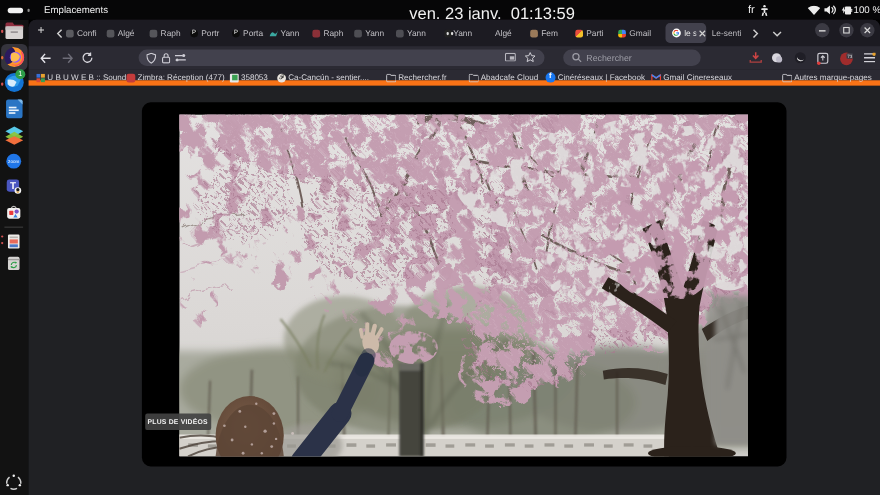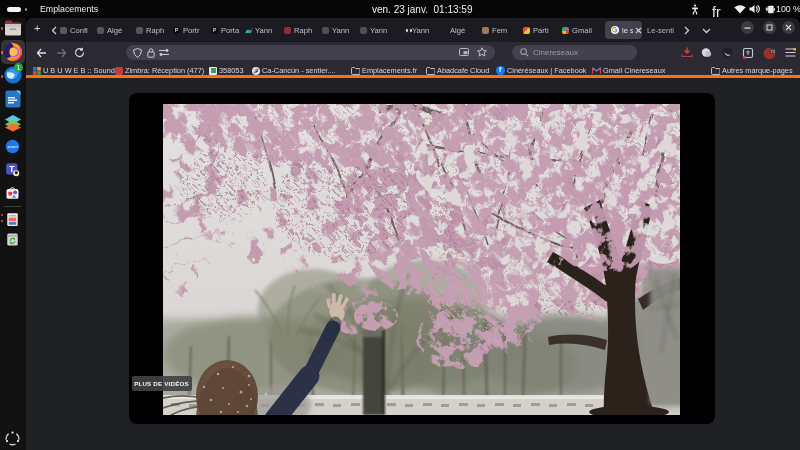--- a/index.html
+++ b/index.html
@@ -3,39 +3,39 @@
 <style>
 *{margin:0;padding:0;box-sizing:border-box}
 html,body{width:800px;height:450px;overflow:hidden;background:#000;font-family:"Liberation Sans",sans-serif}
 #screen{position:absolute;left:0;top:0;width:800px;height:392px;background:#000}
 .abs{position:absolute}
 
 #topbar{position:absolute;left:0;top:0;width:800px;height:18px;background:#060607;color:#e9e9e9;font-size:9px}
 #wspill{position:absolute;left:7px;top:7px;width:14px;height:4.5px;border-radius:3px;background:#f2f2f2}
 #wsdot{position:absolute;left:24.5px;top:8.2px;width:2.6px;height:2.6px;border-radius:50%;background:#8f8f8f}
 #appname{position:absolute;left:40px;top:3.5px;font-size:8.8px;color:#f0f0f0}
-#clock{position:absolute;left:372px;top:3.5px;font-size:10px;color:#f1f1f1}
+#clock{position:absolute;left:372px;top:3.5px;font-size:15px;color:#f1f1f1}
 
 #dock{position:absolute;left:0;top:18px;width:26px;height:432px;background:#121212}
 .dicon{position:absolute;left:3px;width:20px;height:20px}
 .ddot{position:absolute;left:0.5px;width:2.5px;height:2.5px;border-radius:50%;background:#d45252}
 
 #win{position:absolute;left:26px;top:18px;width:774px;height:432px;background:#1c1b22;border-radius:7px 7px 0 0}
 #tabbar{position:absolute;left:0;top:0;width:774px;height:24px;background:#1c1b22;border-radius:7px 7px 0 0}
 .tabt{position:absolute;top:7.5px;font-size:7.6px;color:#c0bfc4;white-space:nowrap}
 .fava{position:absolute;top:9px;width:7px;height:7px;border-radius:2px}
 #activetab{position:absolute;left:579px;top:3px;width:37px;height:18px;background:#42414d;border-radius:4px}
 .winbtn{position:absolute;top:3px;width:13px;height:13px;border-radius:50%;background:#3b3a43;color:#d6d6d6}
 .winbtn svg{display:block;margin:0 auto}
 
 #navbar{position:absolute;left:0;top:24px;width:774px;height:21px;background:#2b2a33}
 #urlbar{position:absolute;left:100px;top:2.5px;width:369px;height:15px;background:#42414d;border-radius:8px;overflow:hidden}
 #searchbar{position:absolute;left:486px;top:2.5px;width:125px;height:15px;background:#42414d;border-radius:8px;color:#9d9da6;font-size:8px}
 
-#bmbar{position:absolute;left:0;top:45px;width:774px;height:15px;background:#2b2a33;border-bottom:3px solid #f97316;font-size:7.35px;color:#d9d8dd}
+#bmbar{position:absolute;left:0;top:45px;width:774px;height:15px;background:#2b2a33;border-bottom:5px solid #f97316;font-size:7.35px;color:#d9d8dd}
 .bmi{position:absolute;top:3.2px;white-space:nowrap}
 
 #content{position:absolute;left:0;top:60px;width:774px;height:372px;background:#202124}
 #player{position:absolute;left:102.5px;top:15px;width:586px;height:331px;background:#000;border-radius:8px}
 #vid{position:absolute;left:34.5px;top:11px;width:517px;height:311px;filter:blur(0.7px)}
 #plus{position:absolute;left:3px;top:283px;width:60px;height:15px;background:rgba(66,66,66,0.92);border-radius:2px;color:#f2f2f2;font-size:6.2px;font-weight:bold;letter-spacing:.2px;line-height:15px;text-align:center}
 </style></head>
 <body>
 <div id="screen">
 
@@ -44,21 +44,21 @@
       <div id="wsdot"></div>
   <div id="appname">Emplacements</div>
   <div id="clock">ven. 23 janv.&nbsp; 01:13:59</div>
   <svg class="abs" style="left:690px;top:4px" width="10" height="11" viewBox="0 0 10 11" fill="#e8e8e8">
     <circle cx="5" cy="1.6" r="1.1"></circle>
         <rect x="2" y="3.6" width="6" height="1.6" rx="0.8"></rect>
         <rect x="4.2" y="3.8" width="1.6" height="4"></rect>
     <rect x="2.8" y="7.5" width="1.4" height="3" transform="rotate(14 3.5 9)"></rect>
         <rect x="5.8" y="7.5" width="1.4" height="3" transform="rotate(-14 6.5 9)"></rect>
   </svg>
-  <div class="abs" style="left:712px;top:3.5px;font-size:14px;color:#f0f0f0">fr</div>
+  <div class="abs" style="left:680px;top:3.5px;font-size:10px;color:#f0f0f0">fr</div>
   <svg class="abs" style="left:734px;top:5px" width="12" height="9" viewBox="0 0 12 9">
         <path d="M6 8.6 L0.3 2.2 Q6 -1.8 11.7 2.2 Z" fill="#ececec"></path>
       </svg>
   <svg class="abs" style="left:749px;top:4px" width="11" height="10" viewBox="0 0 11 10" fill="#ececec">
     <path d="M0.5 3.5 h2 L5.5 1 v8 L2.5 6.5 h-2 Z"></path>
     <path d="M7 2.5 Q9.5 5 7 7.5" stroke="#ececec" stroke-width="1.1" fill="none"></path>
     <path d="M8.6 1.2 Q12.2 5 8.6 8.8" stroke="#ececec" stroke-width="1.1" fill="none"></path>
   </svg>
   <svg class="abs" style="left:762px;top:4.5px" width="13" height="9" viewBox="0 0 13 9">
     <path d="M3.2 4.5 L5.4 1 v2.6 h1.4 L4.6 7.2 v-2.7 Z" fill="#ececec"></path>
@@ -271,21 +271,21 @@
           </svg>
       <svg class="abs" style="left:351px;top:2.5px" width="10" height="10" viewBox="0 0 10 10">
             <path d="M5 0.8 L6.3 3.6 9.4 3.9 7.1 6 7.8 9 5 7.4 2.2 9 2.9 6 0.6 3.9 3.7 3.6Z" fill="none" stroke="#cfced6" stroke-width="0.9"></path>
           </svg>
     </div>
     <div id="searchbar">
       <svg class="abs" style="left:8px;top:3.5px" width="9" height="9" viewBox="0 0 9 9">
             <circle cx="3.6" cy="3.6" r="2.8" fill="none" stroke="#9d9da6" stroke-width="1.1"></circle>
             <path d="M5.8 5.8 L8.3 8.3" stroke="#9d9da6" stroke-width="1.1"></path>
           </svg>
-      <div class="abs" style="left:21px;top:3.4px">Cinereseaux</div>
+      <div class="abs" style="left:21px;top:3.4px">Rechercher</div>
     </div>
     <svg class="abs" style="left:655px;top:5px" width="12" height="11" viewBox="0 0 12 11">
           <path d="M6 0.5 v5 M3.5 3.5 L6 6 8.5 3.5" stroke="#c44" stroke-width="1.4" fill="none"></path>
           <path d="M1 7.5 v2 h10 v-2" stroke="#b04040" stroke-width="1.2" fill="none"></path>
         </svg>
     <svg class="abs" style="left:675px;top:5px" width="11" height="11" viewBox="0 0 11 11">
           <circle cx="5" cy="5.5" r="4.2" fill="#d9d7de"></circle>
           <circle cx="7.3" cy="7" r="2.8" fill="#bdbac8"></circle>
         </svg>
     <svg class="abs" style="left:696px;top:5px" width="11" height="11" viewBox="0 0 11 11">
@@ -320,21 +320,21 @@
     <div class="bmi" style="left:99px">Zimbra: Réception (477)</div>
     <div class="abs" style="left:183px;top:3.5px;width:8px;height:8px;border-radius:1px;background:#e8e8e8">
           <div style="position:absolute;left:1.5px;top:1.5px;width:5px;height:5px;background:#3aa052"></div>
         </div>
     <div class="bmi" style="left:193px">358053</div>
     <div class="abs" style="left:226px;top:3.5px;width:8px;height:8px;border-radius:50%;background:#e8e4de;color:#222;font-size:6px;text-align:center;line-height:8px">𝓕</div>
     <div class="bmi" style="left:236px">Ca-Cancún - sentier....</div>
     <svg class="abs" style="left:325px;top:3.5px" width="9" height="8" viewBox="0 0 9 8">
           <path d="M0.5 1.5 q0-1 1-1 h2 l1 1 h3.5 q1 0 1 1 v4 q0 1 -1 1 h-6.5 q-1 0 -1-1Z" fill="none" stroke="#cfcfd4" stroke-width="0.9"></path>
         </svg>
-    <div class="bmi" style="left:336px">Emplacements.fr</div>
+    <div class="bmi" style="left:336px">Rechercher.fr</div>
     <svg class="abs" style="left:400px;top:3.5px" width="9" height="8" viewBox="0 0 9 8">
           <path d="M0.5 1.5 q0-1 1-1 h2 l1 1 h3.5 q1 0 1 1 v4 q0 1 -1 1 h-6.5 q-1 0 -1-1Z" fill="none" stroke="#cfcfd4" stroke-width="0.9"></path>
         </svg>
     <div class="bmi" style="left:411px">Abadcafe Cloud</div>
     <div class="abs" style="left:470px;top:3.2px;width:8.5px;height:8.5px;border-radius:50%;background:#1877f2;color:#fff;font-size:7px;font-weight:bold;text-align:center;line-height:8.5px">f</div>
     <div class="bmi" style="left:481px">Cinéréseaux | Facebook</div>
     <svg class="abs" style="left:566px;top:4px" width="9" height="7" viewBox="0 0 9 7">
           <path d="M0.5 6.5 V1.2 L4.5 4 8.5 1.2 V6.5" stroke="#ea4335" stroke-width="1.3" fill="none"></path>
           <path d="M0.5 1 L4.5 3.8 8.5 1" stroke="#4285f4" stroke-width="1.3" fill="none"></path>
         </svg>

